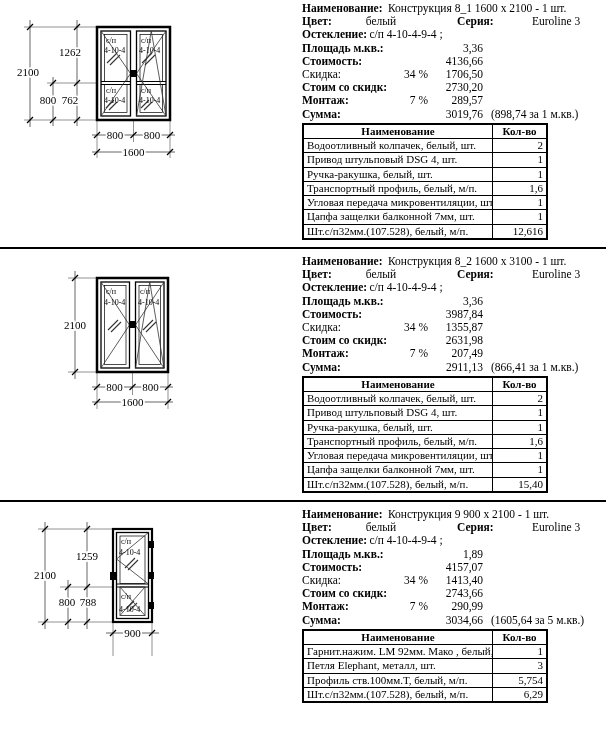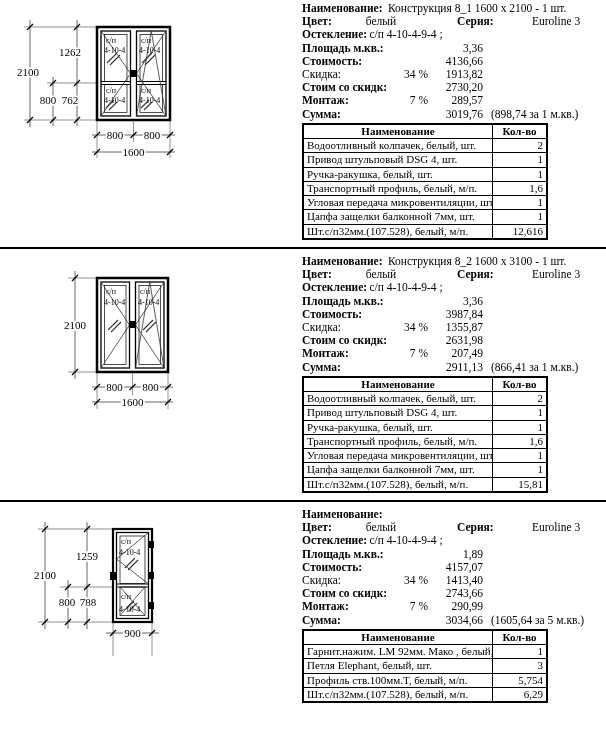--- a/index.html
+++ b/index.html
@@ -114,21 +114,21 @@
     <text class="dimtxt" x="152" y="139">800</text>
     <text class="dimtxt" x="133.5" y="156">1600</text>
   </svg>
 
   <div class="info">
     <div class="hline"><span class="hl">Наименование:</span><span class="abs name-val">Конструкция 8_1 1600 x 2100 - 1 шт.</span></div>
     <div class="hline"><span class="hl">Цвет:</span><span class="inl">белый</span><span class="abs series-l hl">Серия:</span><span class="abs series-v">Euroline 3</span></div>
     <div class="hline"><span class="hl">Остекление:</span><span class="abs glaz">с/п 4-10-4-9-4 ;</span></div>
     <div class="hline"><span class="hl">Площадь м.кв.:</span><span class="abs val">3,36</span></div>
     <div class="hline"><span class="hl">Стоимость:</span><span class="abs val">4136,66</span></div>
-    <div class="hline"><span>Скидка:</span><span class="abs pct">34 %</span><span class="abs val">1913,82</span></div>
+    <div class="hline"><span>Скидка:</span><span class="abs pct">34 %</span><span class="abs val">1706,50</span></div>
     <div class="hline"><span class="hl">Стоим со скидк:</span><span class="abs val">2730,20</span></div>
     <div class="hline"><span class="hl">Монтаж:</span><span class="abs pct">7 %</span><span class="abs val">289,57</span></div>
     <div class="hline"><span class="hl">Сумма:</span><span class="abs val hl" style="font-weight:normal">3019,76</span><span class="abs note">(898,74 за 1 м.кв.)</span></div>
     <table class="spec">
       <colgroup>
           <col class="c1">
           <col class="c2">
         </colgroup>
       <tbody>
           <tr>
@@ -247,21 +247,21 @@
       <tr>
             <td>Угловая передача микровентиляции, шт.</td>
             <td class="q">1</td>
           </tr>
       <tr>
             <td>Цапфа защелки балконной 7мм, шт.</td>
             <td class="q">1</td>
           </tr>
       <tr>
             <td>Шт.с/п32мм.(107.528), белый, м/п.</td>
-            <td class="q">15,81</td>
+            <td class="q">15,40</td>
           </tr>
     </tbody>
       </table>
   </div>
 </div>
 
 <div class="band band-3">
   <svg width="300" height="248" viewBox="0 0 300 248">
     <line class="ext" x1="113" y1="27" x2="38" y2="27"></line>
     <line class="ext" x1="113" y1="85" x2="60" y2="85"></line>
@@ -303,21 +303,21 @@
     <text class="glasstxt" x="121" y="97">с/п</text>
     <text class="glasstxt" x="119" y="110">4-10-4</text>
     <text class="dimtxt" x="45" y="77">2100</text>
     <text class="dimtxt" x="87" y="58">1259</text>
     <text class="dimtxt" x="67" y="104">800</text>
     <text class="dimtxt" x="88" y="104">788</text>
     <text class="dimtxt" x="132.5" y="135">900</text>
   </svg>
 
   <div class="info">
-    <div class="hline"><span class="hl">Наименование:</span></div>
+    <div class="hline"><span class="hl">Наименование:</span><span class="abs name-val">Конструкция 9 900 x 2100 - 1 шт.</span></div>
     <div class="hline"><span class="hl">Цвет:</span><span class="inl">белый</span><span class="abs series-l hl">Серия:</span><span class="abs series-v">Euroline 3</span></div>
     <div class="hline"><span class="hl">Остекление:</span><span class="abs glaz">с/п 4-10-4-9-4 ;</span></div>
     <div class="hline"><span class="hl">Площадь м.кв.:</span><span class="abs val">1,89</span></div>
     <div class="hline"><span class="hl">Стоимость:</span><span class="abs val">4157,07</span></div>
     <div class="hline"><span>Скидка:</span><span class="abs pct">34 %</span><span class="abs val">1413,40</span></div>
     <div class="hline"><span class="hl">Стоим со скидк:</span><span class="abs val">2743,66</span></div>
     <div class="hline"><span class="hl">Монтаж:</span><span class="abs pct">7 %</span><span class="abs val">290,99</span></div>
     <div class="hline"><span class="hl">Сумма:</span><span class="abs val">3034,66</span><span class="abs note">(1605,64 за 5 м.кв.)</span></div>
     <table class="spec">
       <colgroup>
@@ -327,21 +327,21 @@
       <tbody>
           <tr>
             <th>Наименование</th>
             <th>Кол-во</th>
           </tr>
       <tr>
             <td>Гарнит.нажим. LM 92мм. Мако , белый, шт.</td>
             <td class="q">1</td>
           </tr>
       <tr>
-            <td>Петля Elephant, белый, шт.</td>
+            <td>Петля Elephant, металл, шт.</td>
             <td class="q">3</td>
           </tr>
       <tr>
             <td>Профиль ств.100мм.Т, белый, м/п.</td>
             <td class="q">5,754</td>
           </tr>
       <tr>
             <td>Шт.с/п32мм.(107.528), белый, м/п.</td>
             <td class="q">6,29</td>
           </tr>

